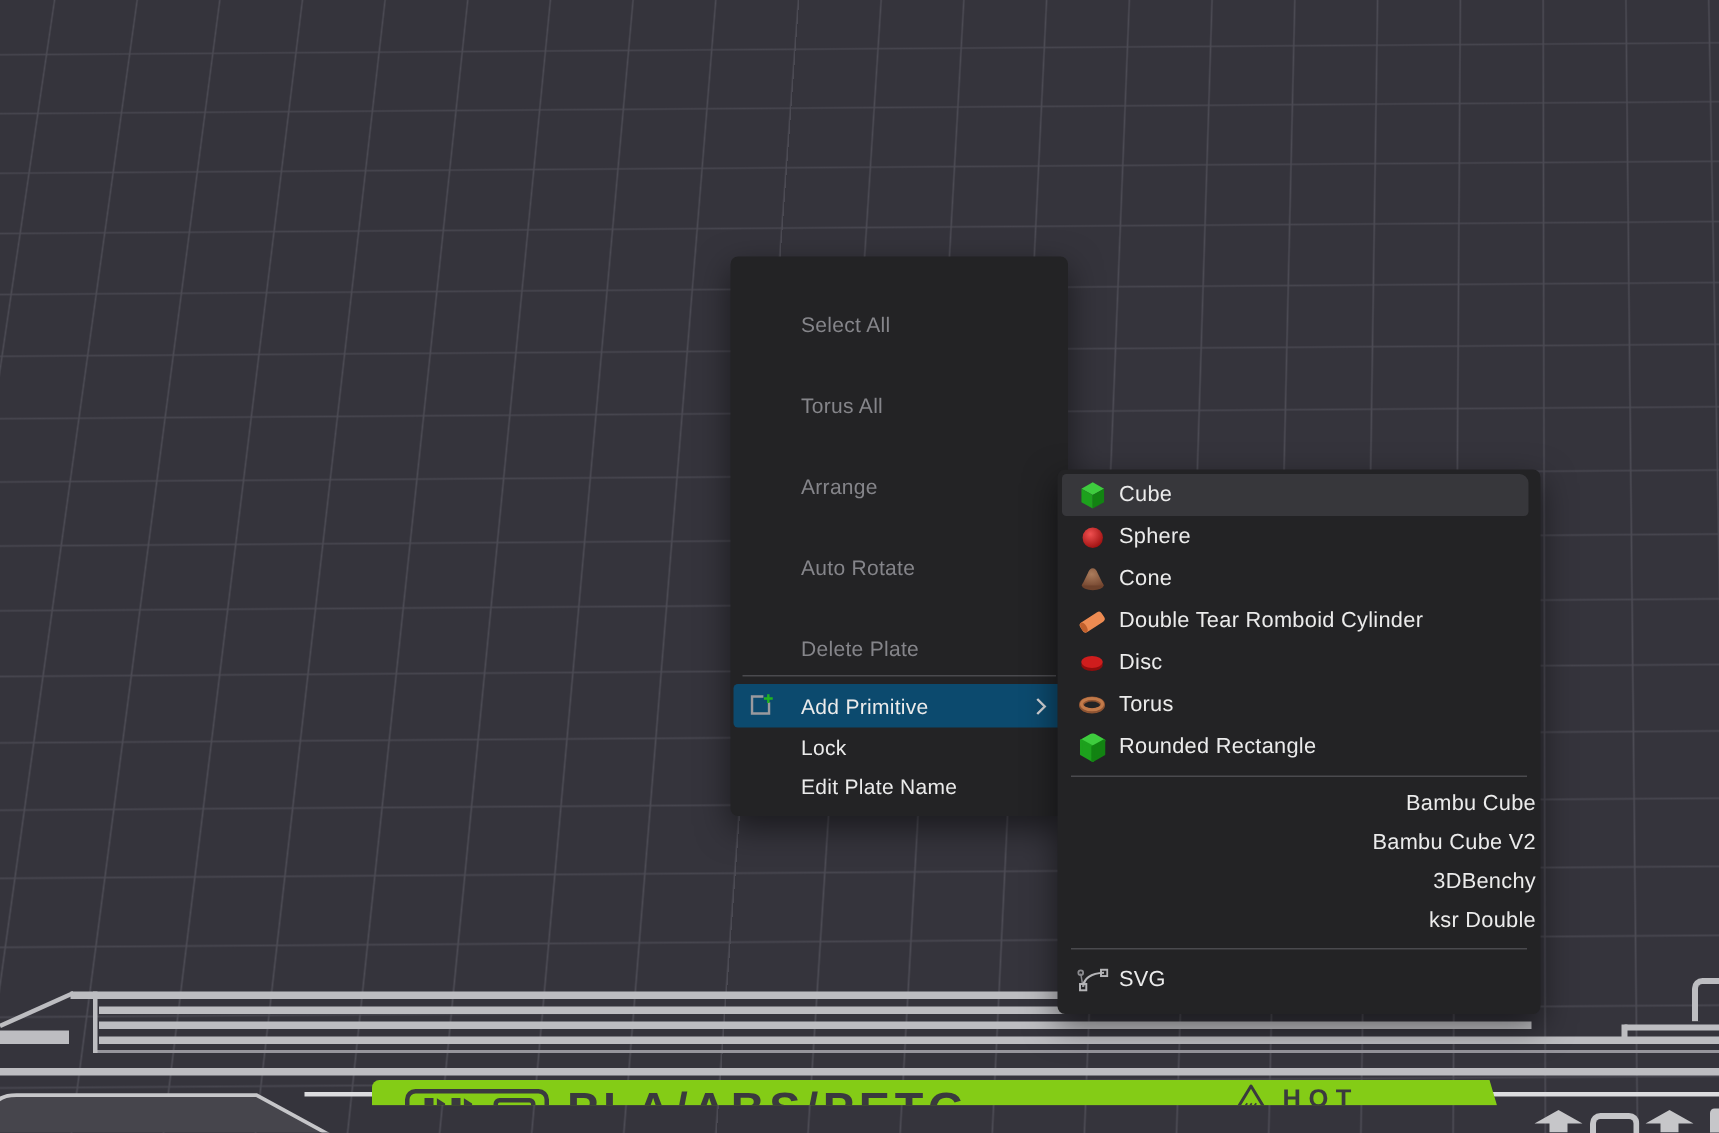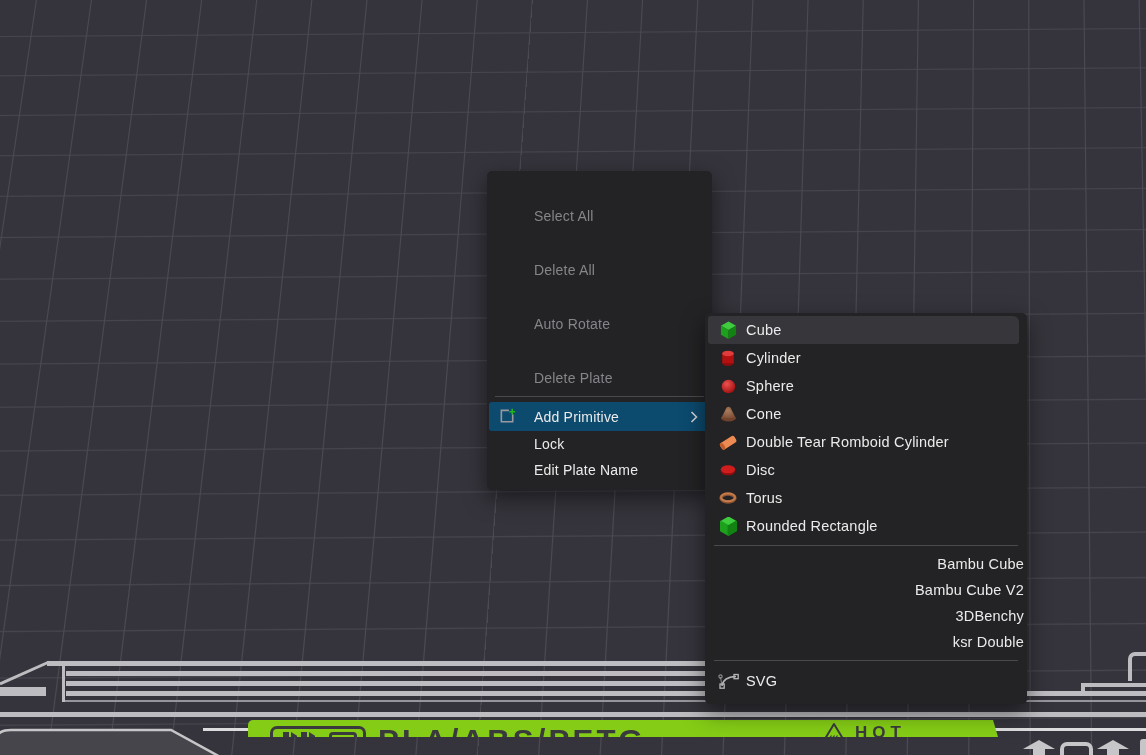--- a/index.html
+++ b/index.html
@@ -149,21 +149,24 @@
       <path d="M17,0 L33,9 L23,9 L23,15 L11,15 L11,9 L1,9 Z" fill="#c6c6c9"></path>
     </svg>
     <div class="edge-bar"></div>
   </div>
 
   <div class="menu menu-main">
     <div class="mi disabled">
       <span>Select All</span>
     </div>
     <div class="mi disabled">
-      <span>Delete All</span>
+      <span>Torus All</span>
+    </div>
+    <div class="mi disabled">
+      <span>Arrange</span>
     </div>
     <div class="mi disabled">
       <span>Auto Rotate</span>
     </div>
     <div class="mi disabled">
       <span>Delete Plate</span>
     </div>
     <div class="menu-divider"></div>
     <div class="mi highlight">
       <span class="ic">
@@ -190,30 +193,20 @@
   <div class="menu menu-sub">
     <div class="smi highlight">
       <span class="ic">
         <svg width="17" height="19" viewBox="0 0 18 20">
           <polygon points="9,0.5 17,5 9,9.5 1,5" fill="#3ecc3e"></polygon>
           <polygon points="1,5 9,9.5 9,19 1,14.5" fill="#1da11d"></polygon>
           <polygon points="17,5 9,9.5 9,19 17,14.5" fill="#128312"></polygon>
         </svg>
       </span>
       <span>Cube</span>
-    </div>
-    <div class="smi">
-      <span class="ic">
-        <svg width="14" height="17" viewBox="0 0 14 17">
-          <ellipse cx="7" cy="13" rx="5.8" ry="3" fill="#8f0d0d"></ellipse>
-          <rect x="1.2" y="3.5" width="11.6" height="9.5" fill="#b31111"></rect>
-          <ellipse cx="7" cy="3.5" rx="5.8" ry="2.8" fill="#e13b3b"></ellipse>
-        </svg>
-      </span>
-      <span>Cylinder</span>
     </div>
     <div class="smi">
       <span class="ic">
         <svg width="15" height="15" viewBox="0 0 15 15">
           <defs>
               <radialGradient id="sph" cx="38%" cy="32%" r="75%">
             <stop offset="0%" stop-color="#f05050"></stop>
                 <stop offset="100%" stop-color="#9a0d0d"></stop>
           </radialGradient>
             </defs>

